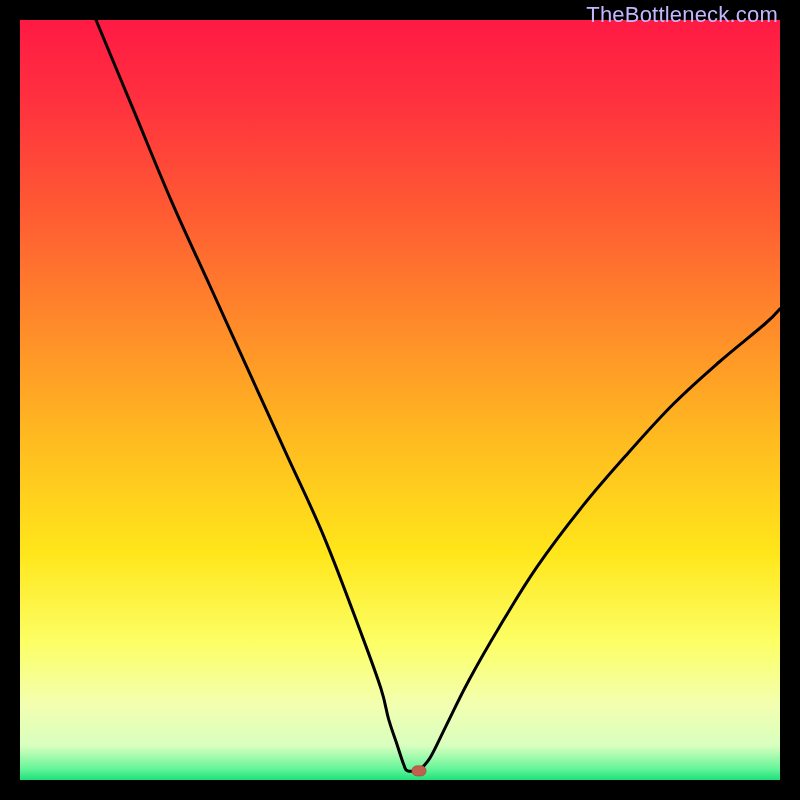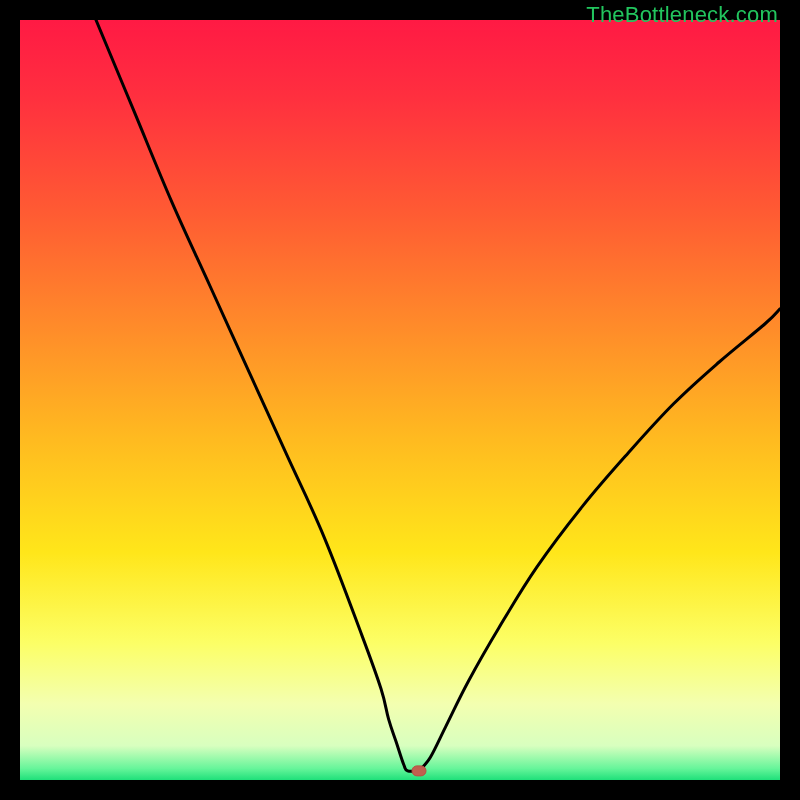--- a/index.html
+++ b/index.html
@@ -23,21 +23,21 @@
     position: absolute;
     left: 0;
     top: 0;
     width: 760px;
     height: 760px;
   }
   .watermark {
     position: absolute;
     top: 2px;
     right: 22px;
-    color: #22c55e;
+    color: #c4b5fd;
     font-size: 22px;
     font-weight: 500;
     letter-spacing: 0.2px;
     font-family: Arial, sans-serif;
   }
 </style>
 </head>
 <body>
 
 <div class="frame">

